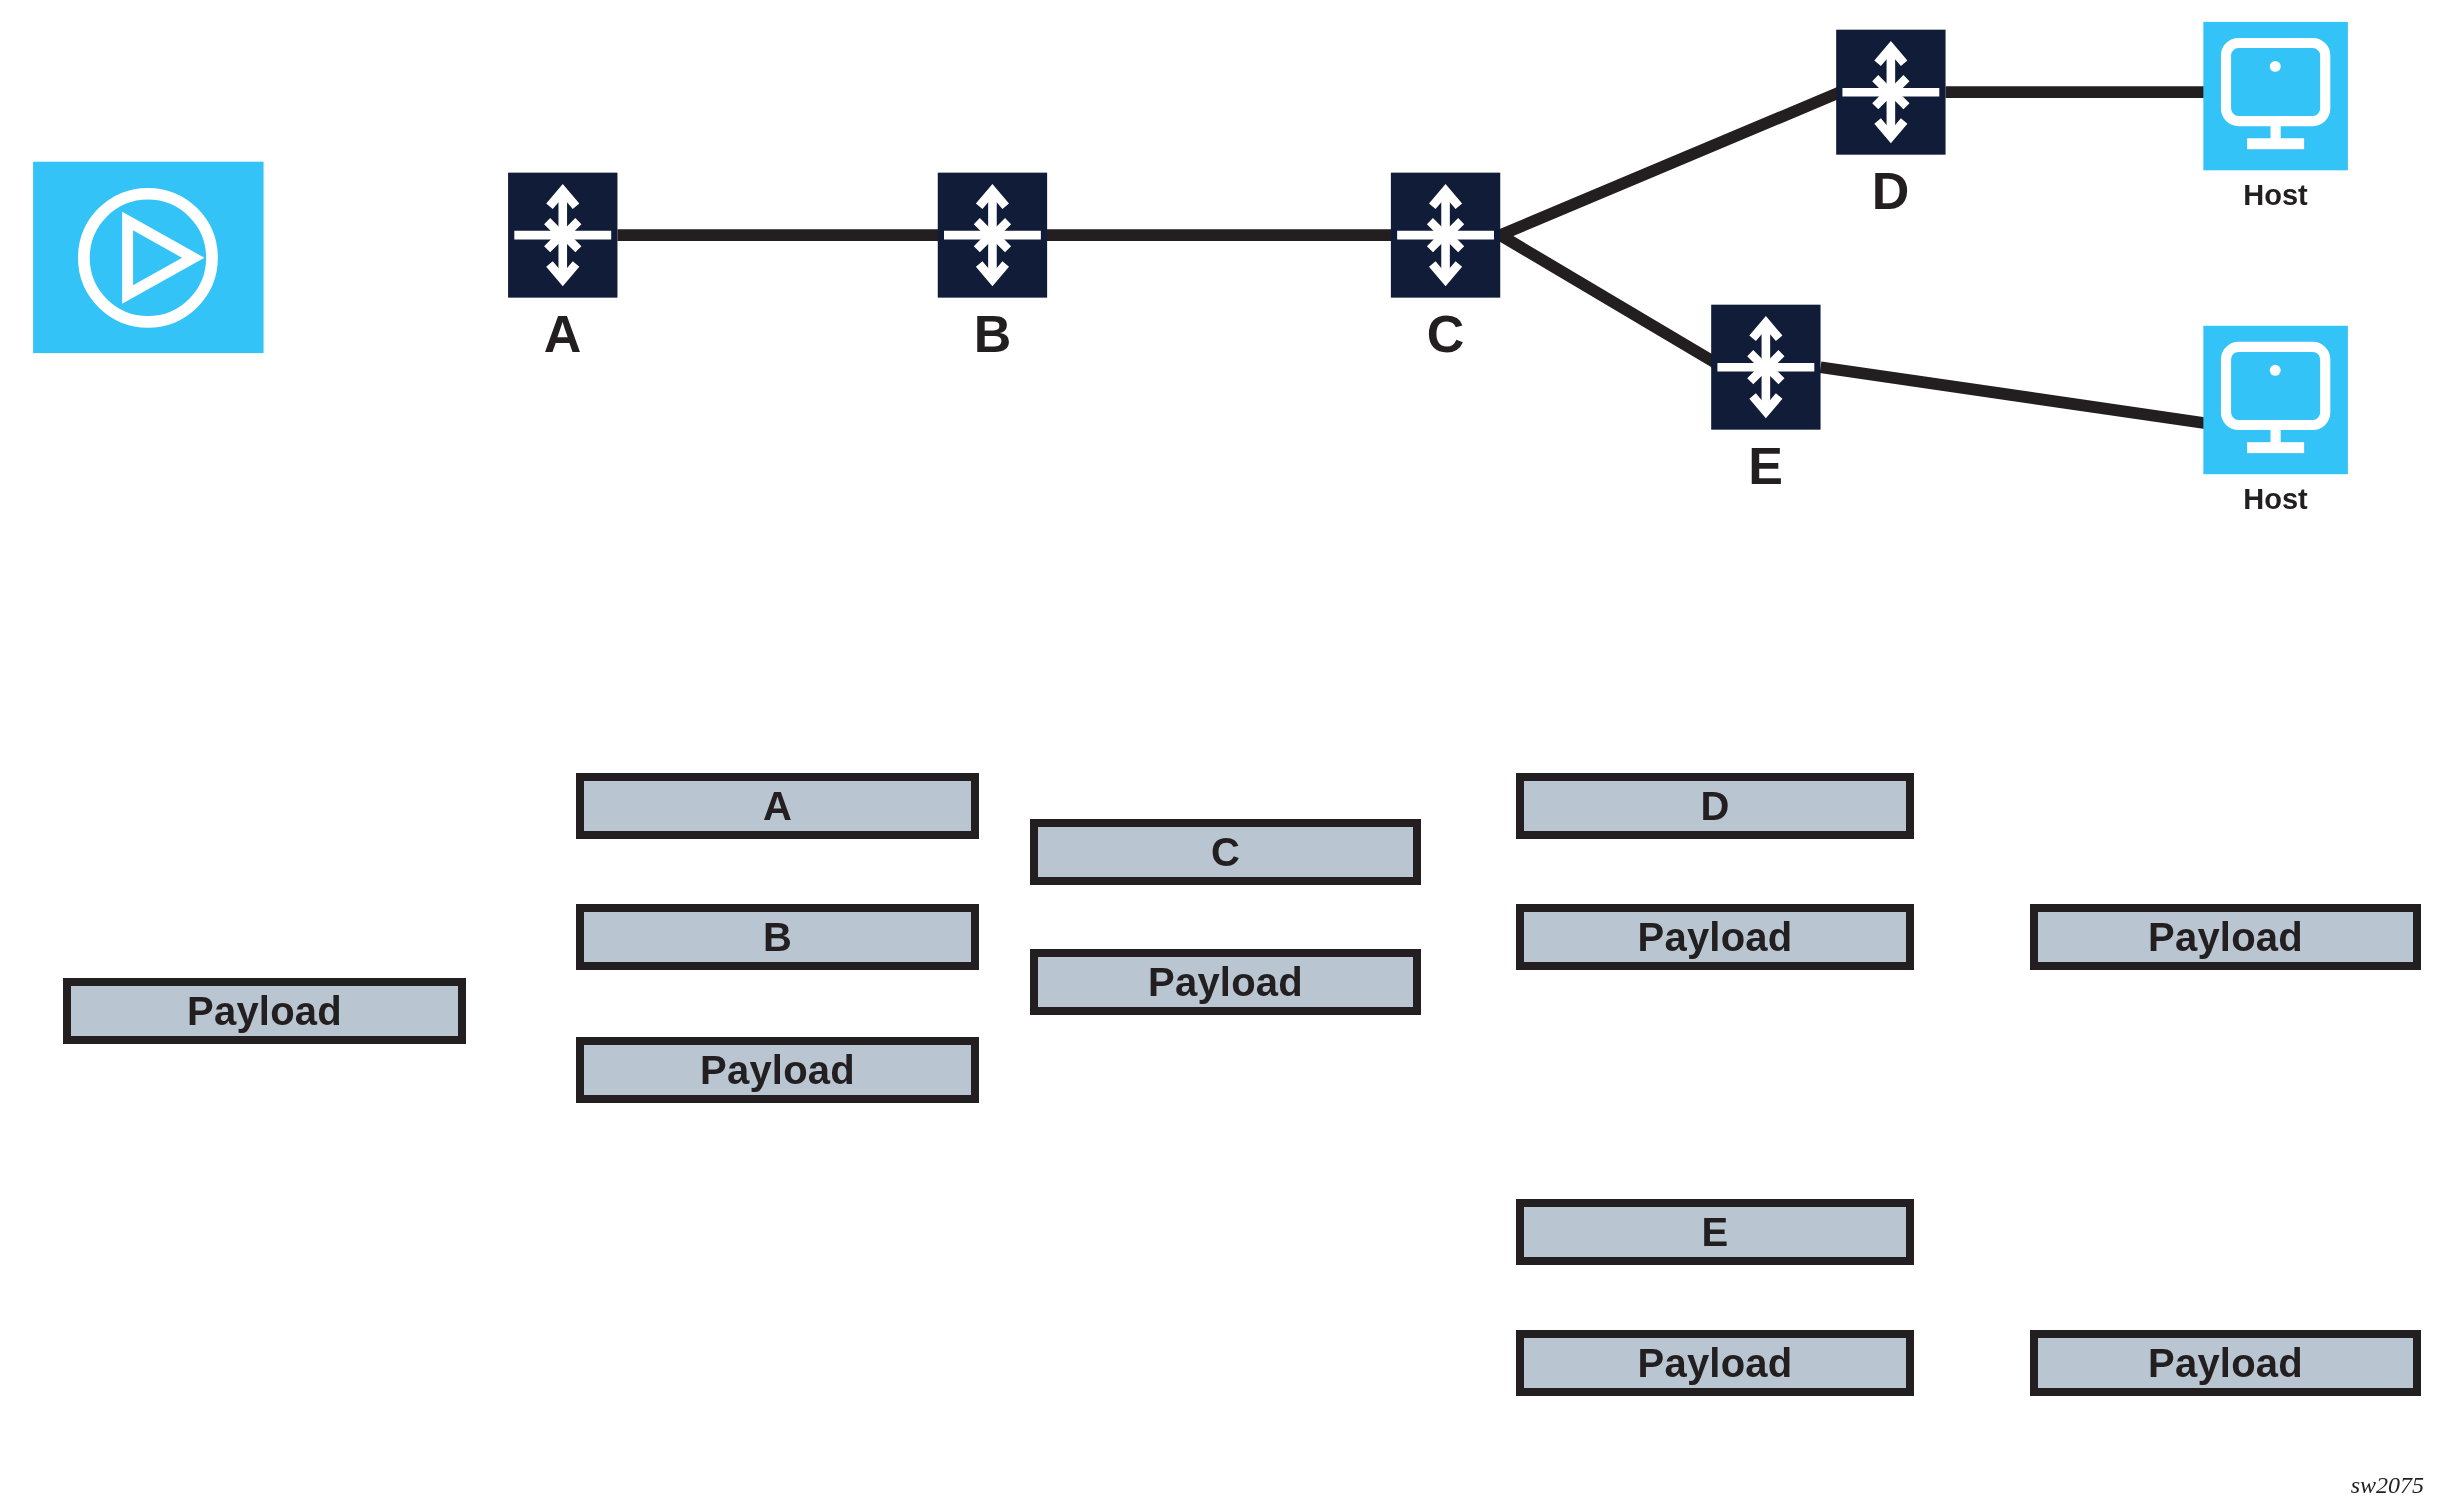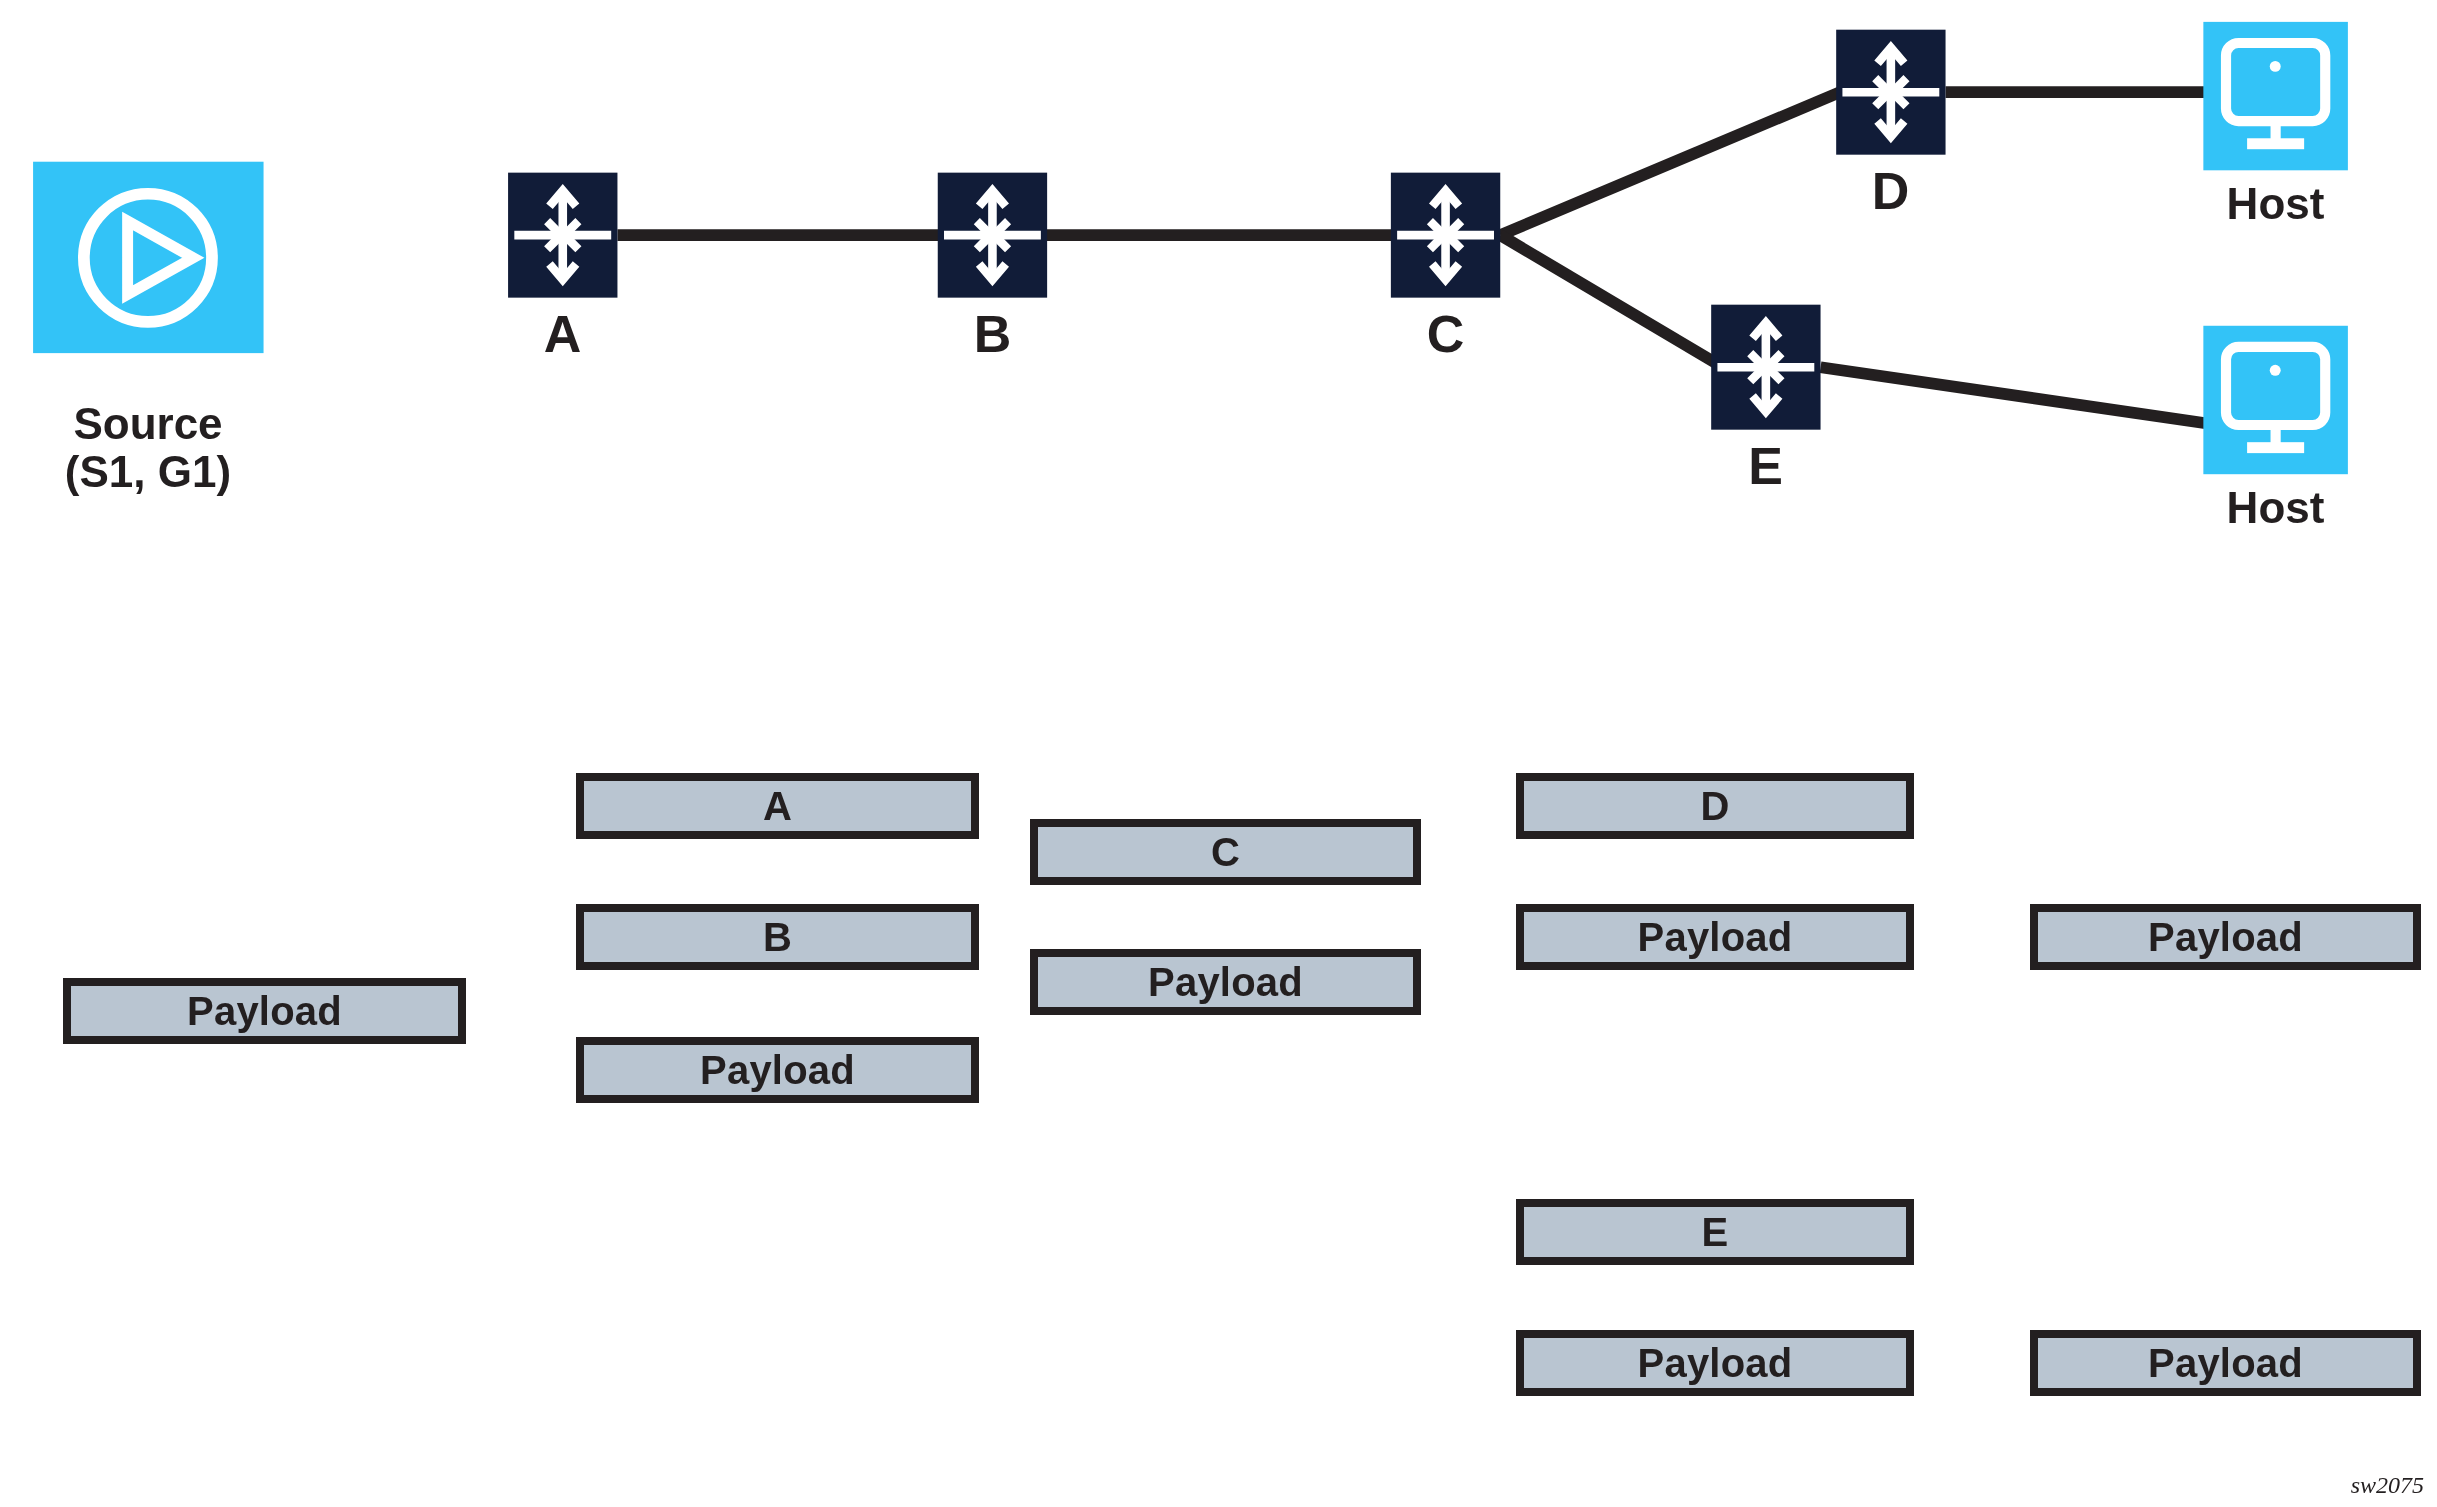--- a/index.html
+++ b/index.html
@@ -33,21 +33,21 @@
     font-weight: bold;
     color: #231f20;
     text-align: center;
     white-space: pre;
     line-height: 1.08;
   }
   .router-label {
     font-size: 52px;
   }
   .endpoint-label {
-    font-size: 44px;
+    font-size: 29px;
   }
 
   
   .pkt {
     position: absolute;
     box-sizing: border-box;
     background: #b9c5d1;
     border: 8.6px solid #231f20;
     display: flex;
     align-items: center;
@@ -170,21 +170,20 @@
       <rect x="2820" y="417" width="185" height="190" fill="#33c3f7"></rect>
       <g>
         <rect x="2849" y="444" width="127" height="100" rx="16" ry="16" fill="none" stroke="#ffffff" stroke-width="13"></rect>
         <circle cx="2912" cy="474" r="7" fill="#ffffff"></circle>
         <rect x="2906" y="544" width="13" height="25" fill="#ffffff"></rect>
         <rect x="2876" y="566" width="73" height="14" fill="#ffffff"></rect>
       </g>
     </g>
   </svg>
 
-  <div class="node-label endpoint-label" style="left:33px; top:400px; width:230px;"><span>Source</span><br><span>(S1, G1)</span></div>
 
   <div class="node-label router-label" style="left:508px; top:306px; width:109px;">A</div>
 
   <div class="node-label router-label" style="left:938px; top:306px; width:109px;">B</div>
 
   <div class="node-label router-label" style="left:1391px; top:306px; width:109px;">C</div>
 
   <div class="node-label router-label" style="left:1836px; top:163px; width:109px;">D</div>
 
   <div class="node-label router-label" style="left:1711px; top:438px; width:109px;">E</div>

